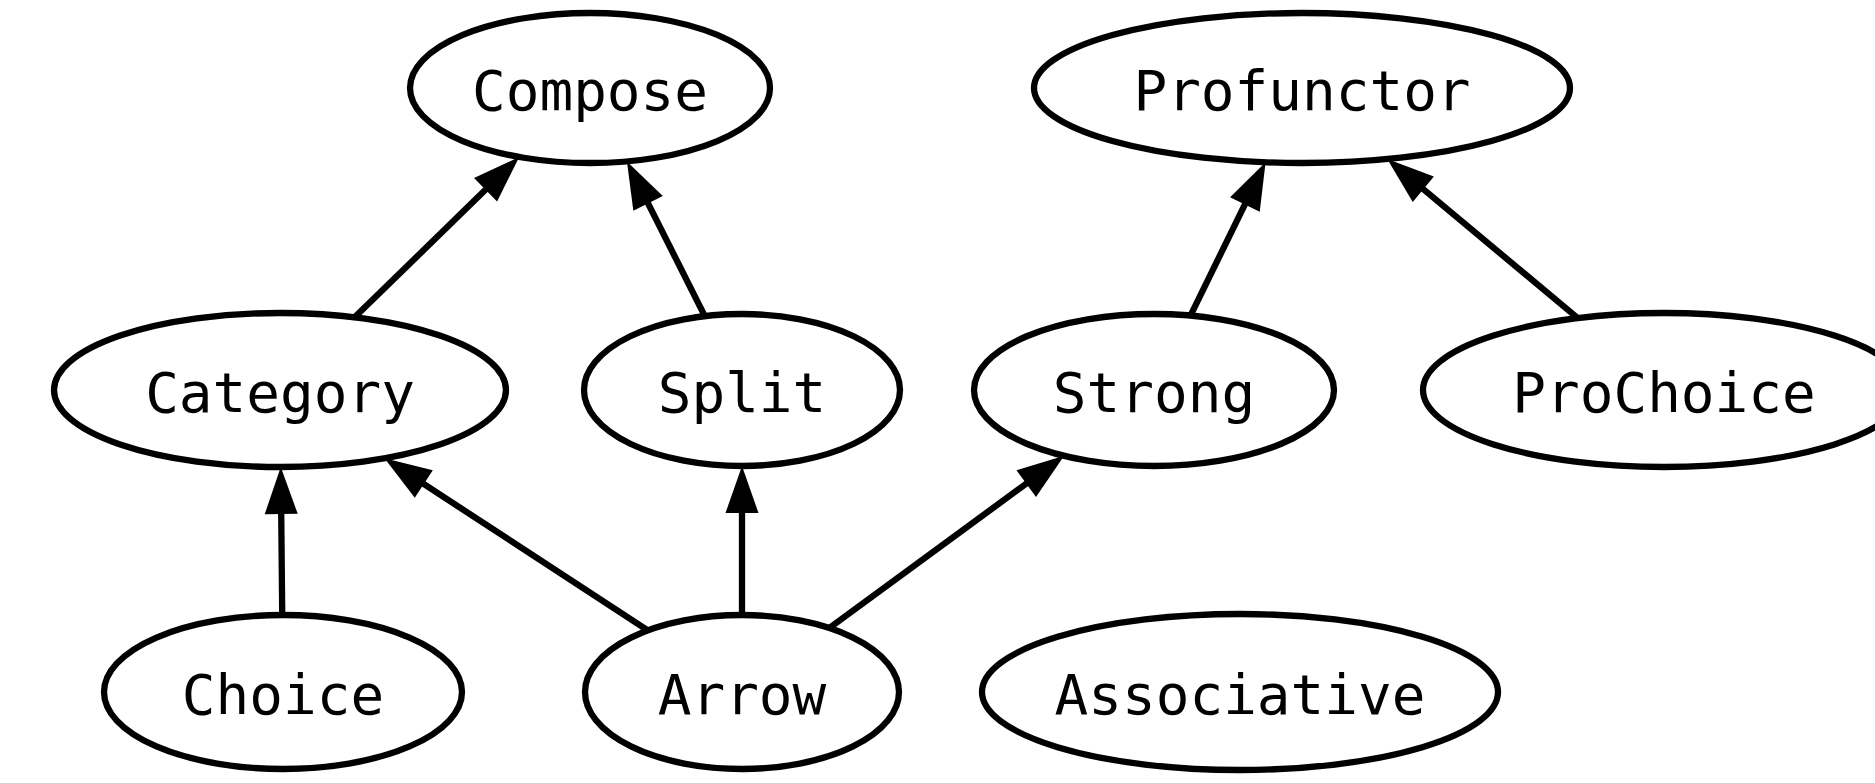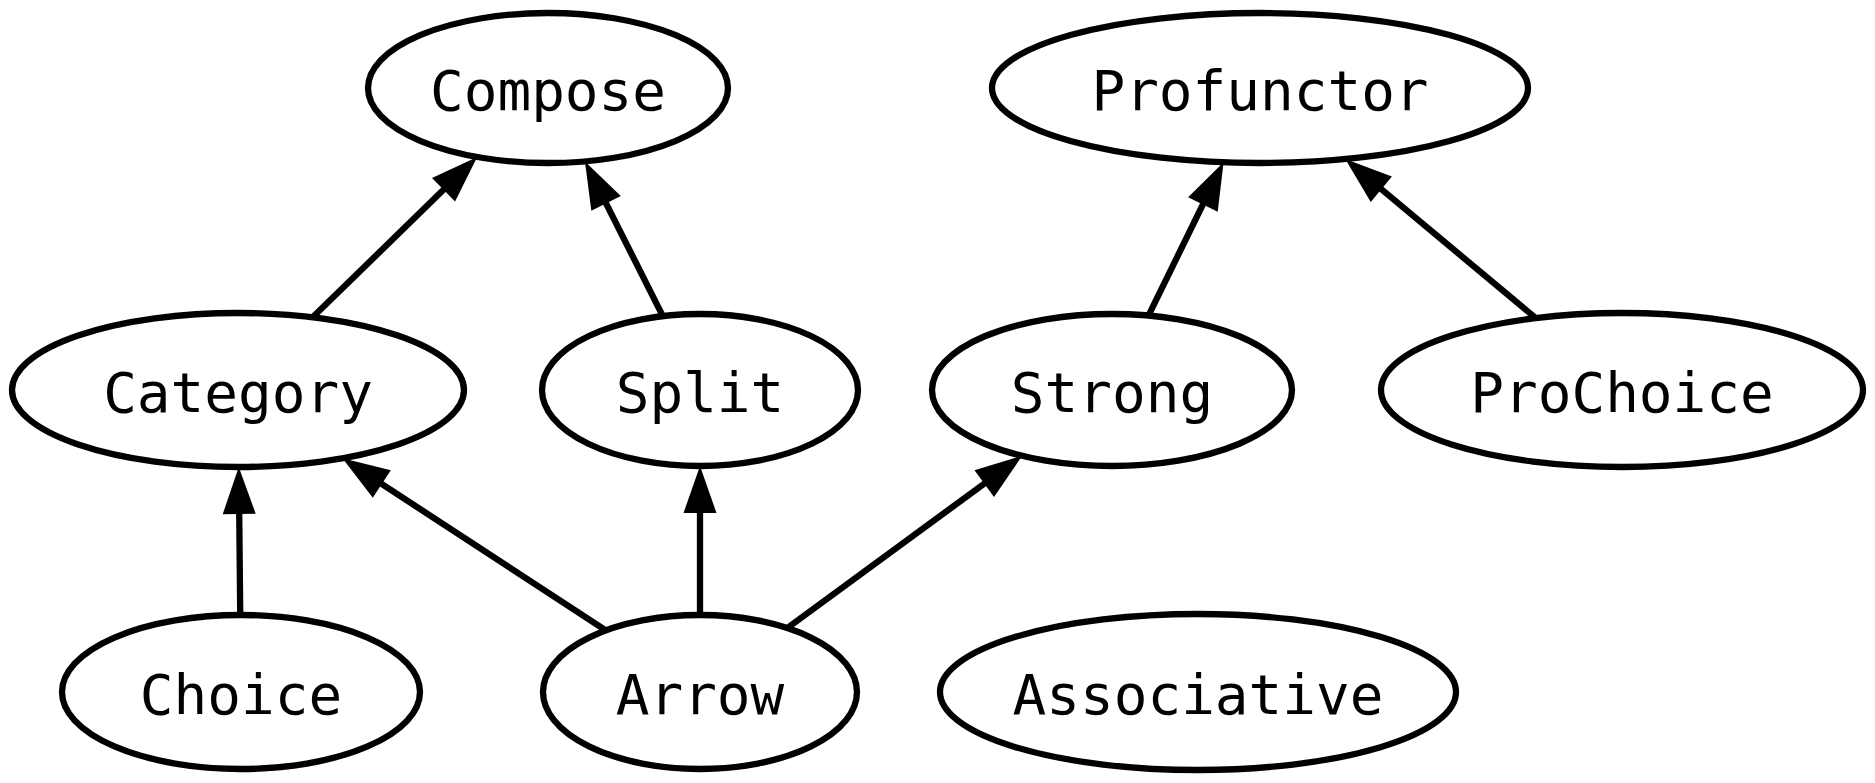--- a/index.html
+++ b/index.html
@@ -7,20 +7,21 @@
     padding: 0;
     background: #ffffff;
     width: 1875px;
     height: 783px;
     overflow: hidden;
     font-family: "DejaVu Sans Mono", monospace;
   }
   #diagram-wrap {
     width: 1667px;
     height: 783px;
+    margin-left: 42px;
   }
   svg text {
     font-family: "DejaVu Sans Mono", monospace;
   }
 </style>
 </head>
 <body>
 
 <div id="diagram-wrap">
   <svg id="diagram-svg" width="1875" height="783" xmlns="http://www.w3.org/2000/svg" viewBox="0 0 1875 783" style="background: rgb(255, 255, 255);">

